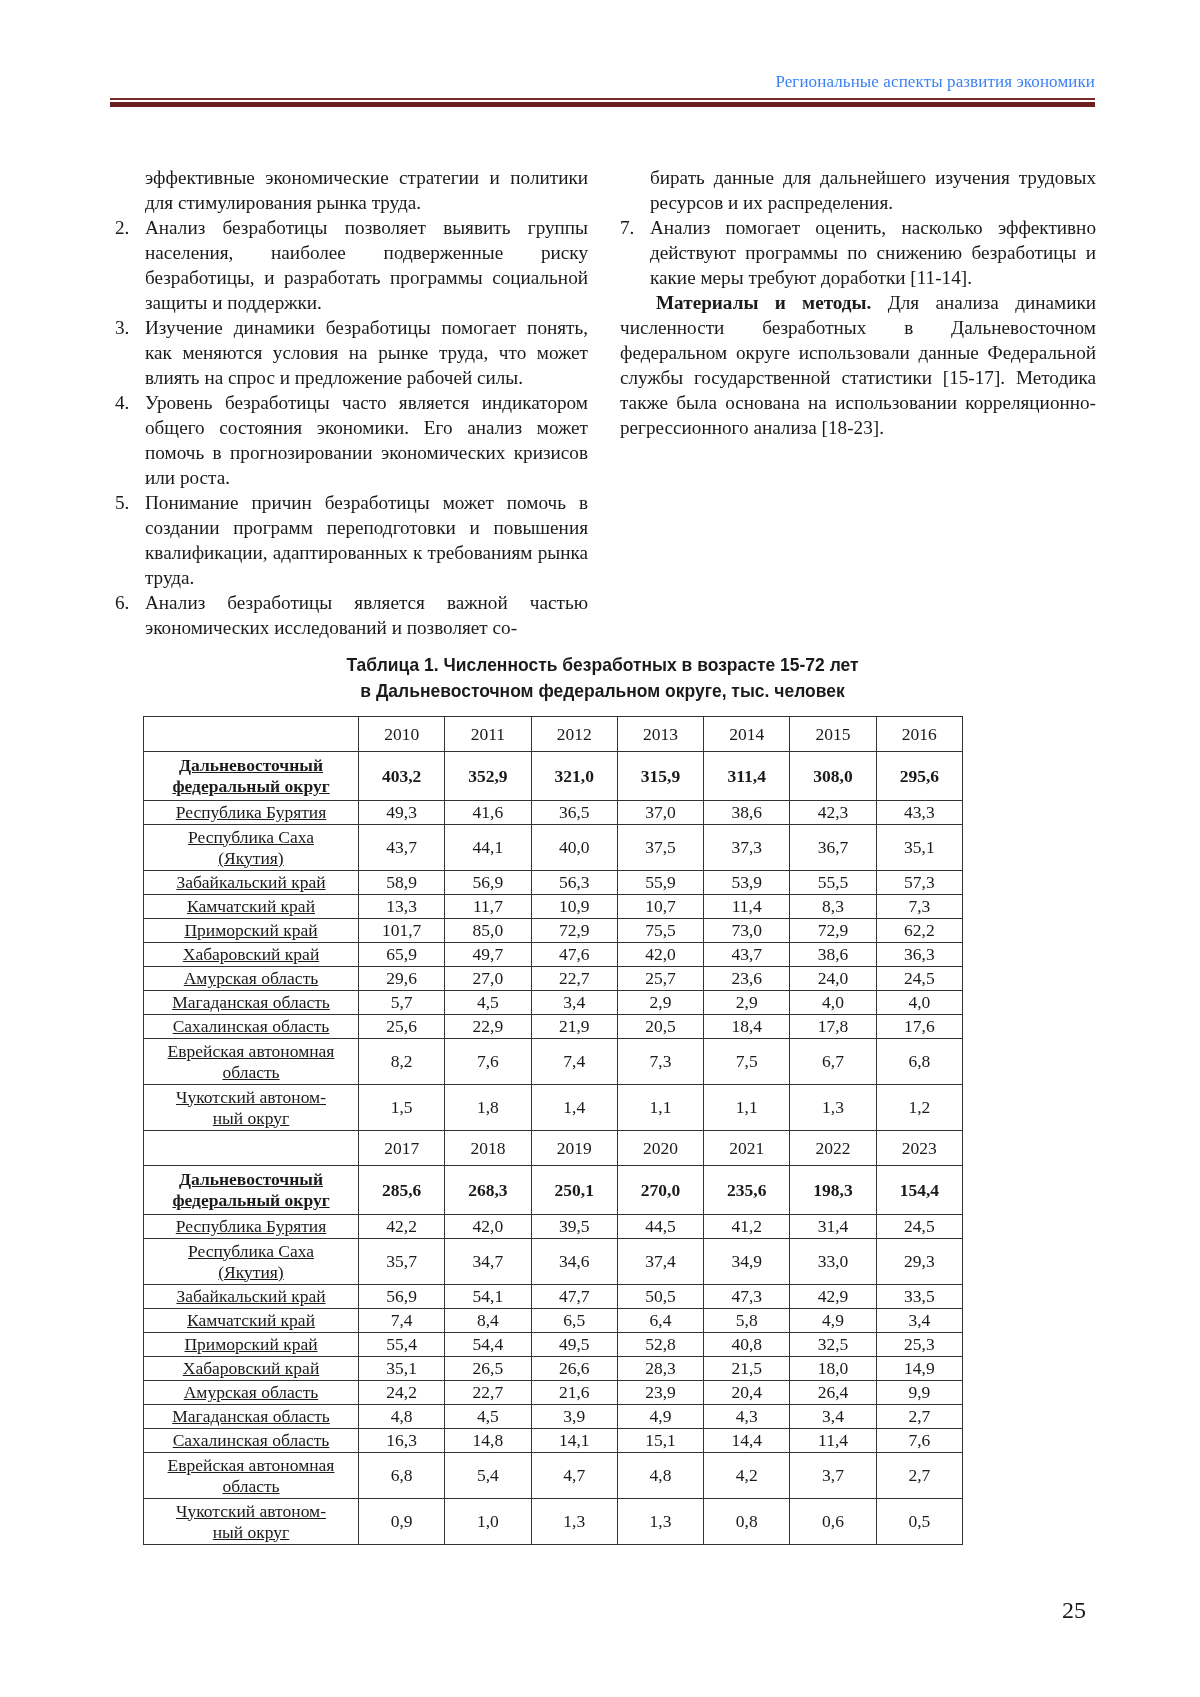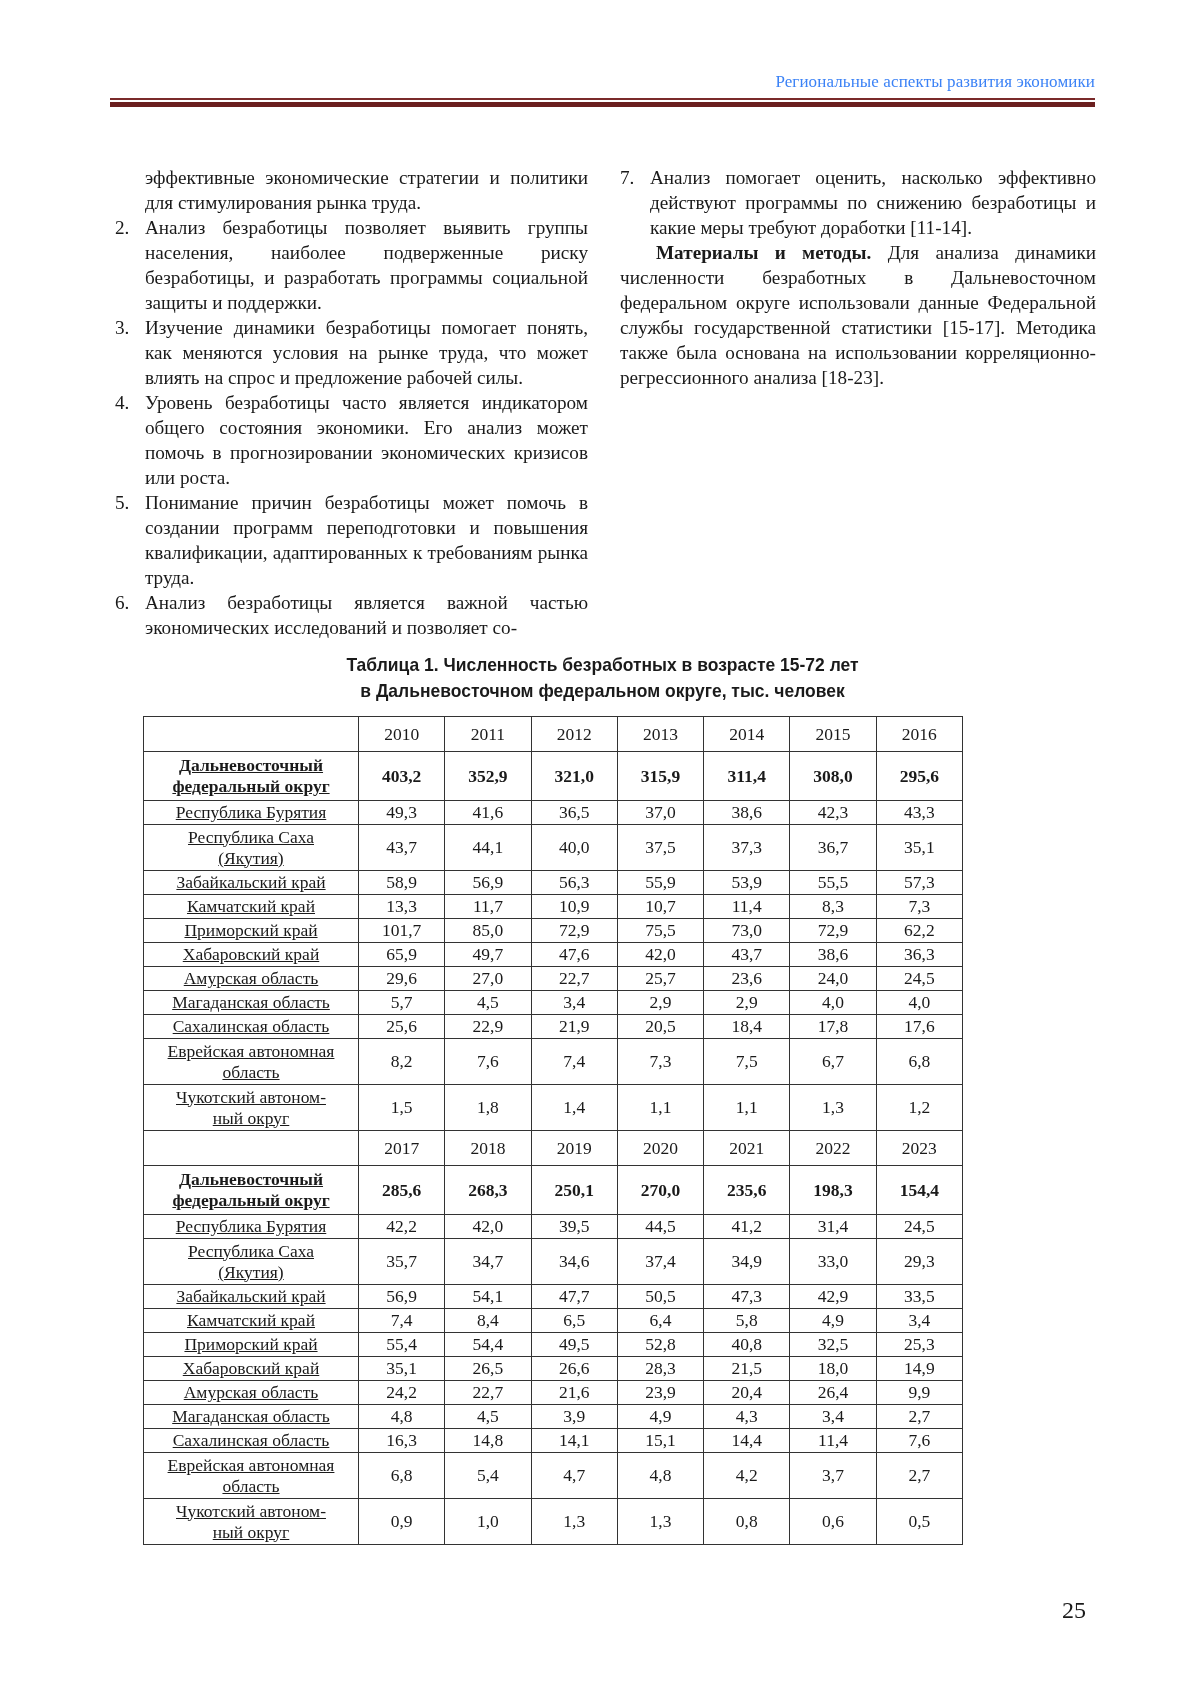--- a/index.html
+++ b/index.html
@@ -62,20 +62,21 @@
     <span class="num">5.</span>
     <span class="txt">Понимание причин безработицы может помочь в создании программ переподготовки и повышения квалификации, адаптированных к требованиям рынка труда.</span>
   </div>
   <div class="item">
     <span class="num">6.</span>
     <span class="txt">Анализ безработицы является важной частью экономических исследований и позволяет со-</span>
   </div>
 </div>
 
 <div class="col col-right">
+  <div class="cont">бирать данные для дальнейшего изучения трудовых ресурсов и их распределения.</div>
   <div class="item">
     <span class="num">7.</span>
     <span class="txt">Анализ помогает оценить, насколько эффективно действуют программы по снижению безработицы и какие меры требуют доработки [11-14].</span>
   </div>
   <p class="para"><b>Материалы и методы.</b><span> Для анализа динамики численности безработных в Дальневосточном федеральном округе использовали данные Федеральной службы государственной статистики [15-17]. Методика также была основана на использовании корреляционно-регрессионного анализа [18-23].</span></p>
 </div>
 
 <div class="table-title">
   <div>Таблица 1. Численность безработных в возрасте 15-72 лет</div>
   <div>в Дальневосточном федеральном округе, тыс. человек</div>

